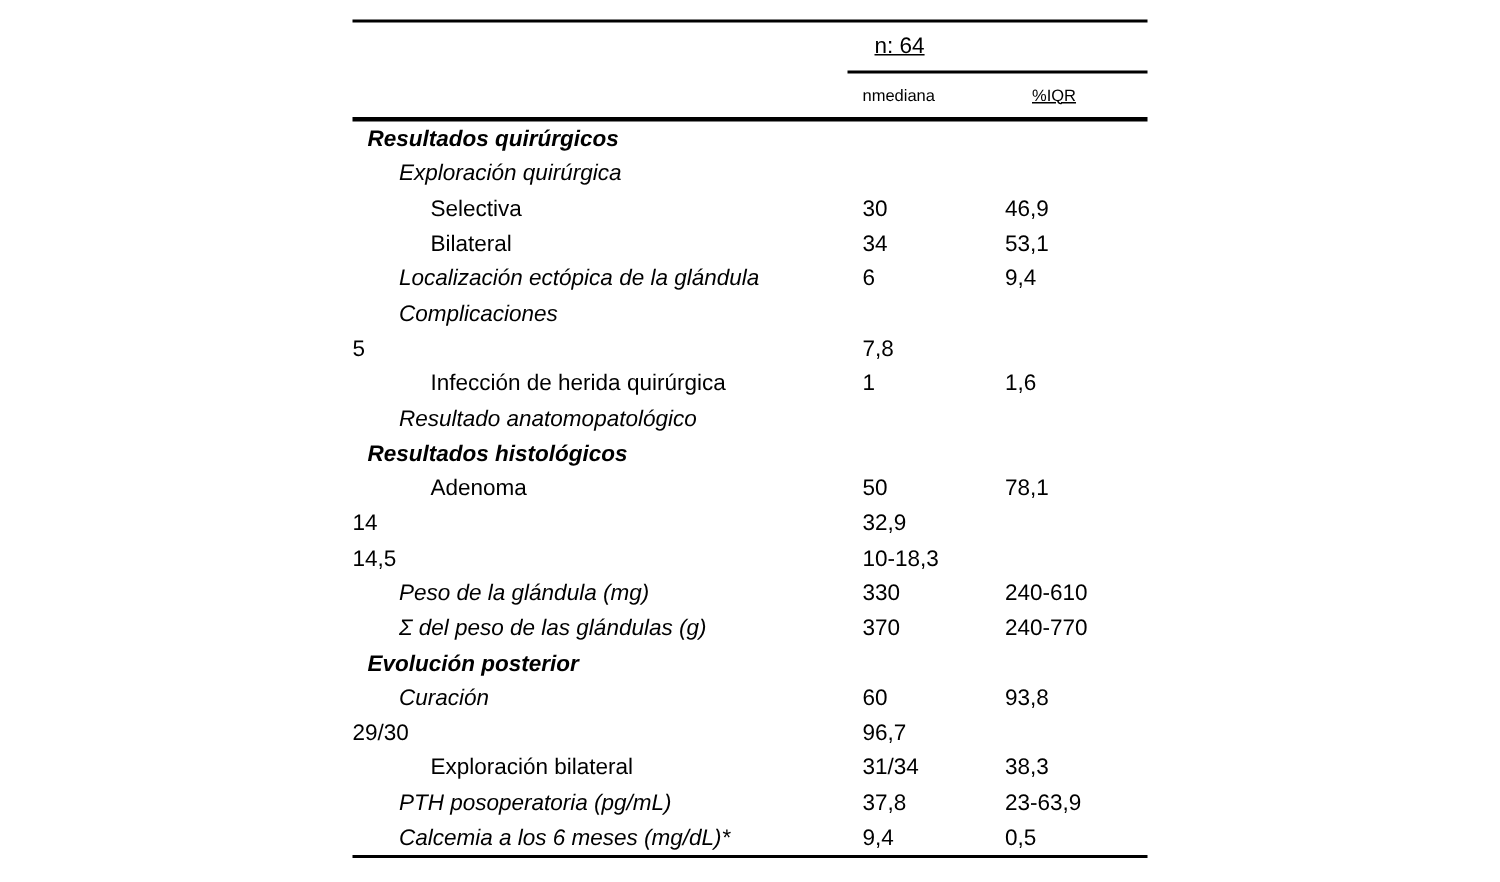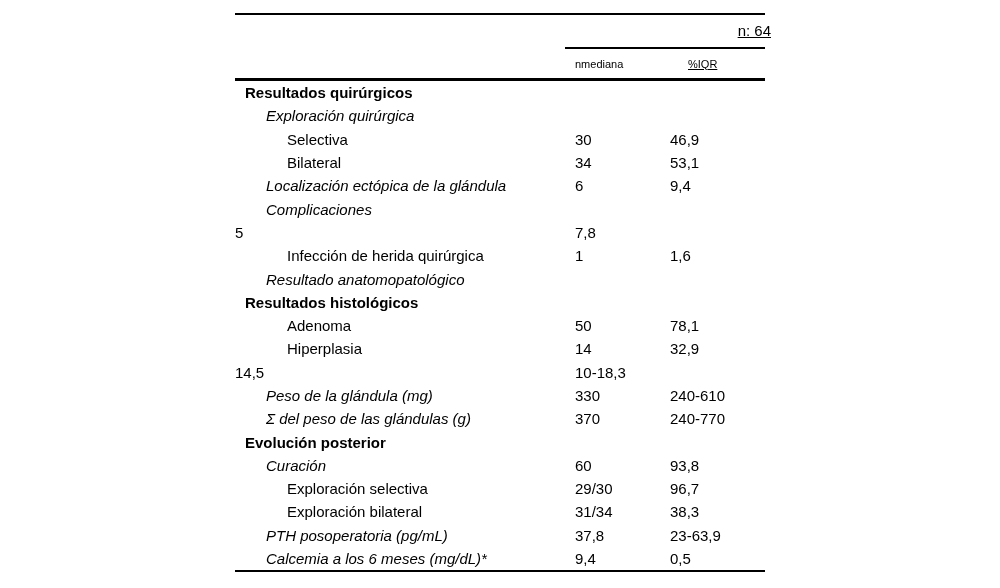--- a/index.html
+++ b/index.html
@@ -22,23 +22,23 @@
   .rule-top { height: 2px; }
   .rule-bottom { height: 2px; }
   .rule-thick { height: 3px; }
   .hdr1 {
     height: 32px;
     position: relative;
     font-size: 15px;
   }
   .n-label {
     position: absolute;
-    left: 336px;
+    left: 348px;
     width: 200px;
-    text-align: right;
+    text-align: left;
     line-height: 32px;
     text-decoration: underline;
   }
   .rule-n {
     margin-left: 330px;
     width: 200px;
     height: 2px;
     background: #000;
   }
   .hdr2 {
@@ -50,21 +50,21 @@
   }
   .hdr2 .c3 { padding-left: 18px; text-decoration: underline; }
   .tbody .row {
     height: 23.3px;
     display: grid;
     grid-template-columns: 340px 95px 95px;
     align-items: center;
     font-size: 15px;
   }
   .cell { white-space: nowrap; overflow: visible; }
-  .lbl.i0 { padding-left: 10px; font-weight: bold; }
+  .lbl.i0 { padding-left: 10px; font-weight: bold; font-style: italic; }
   .lbl.i1 { padding-left: 31px; font-style: italic; }
   .lbl.i2 { padding-left: 52px; }
 </style>
 </head>
 <body>
 
 <div class="table-wrap">
   <div class="rule rule-top"></div>
 
   <div class="hdr1">
@@ -140,21 +140,20 @@
       <div class="cell num"></div>
     </div>
 
     <div class="row">
       <div class="cell lbl i2">Adenoma</div>
       <div class="cell num">50</div>
       <div class="cell num">78,1</div>
     </div>
 
     <div class="row">
-      <div class="cell lbl i2">Hiperplasia</div>
       <div class="cell num">14</div>
       <div class="cell num">32,9</div>
     </div>
 
     <div class="row">
       <div class="cell num">14,5</div>
       <div class="cell num">10-18,3</div>
     </div>
 
     <div class="row">
@@ -175,21 +174,20 @@
       <div class="cell num"></div>
     </div>
 
     <div class="row">
       <div class="cell lbl i1">Curación</div>
       <div class="cell num">60</div>
       <div class="cell num">93,8</div>
     </div>
 
     <div class="row">
-      <div class="cell lbl i2">Exploración selectiva</div>
       <div class="cell num">29/30</div>
       <div class="cell num">96,7</div>
     </div>
 
     <div class="row">
       <div class="cell lbl i2">Exploración bilateral</div>
       <div class="cell num">31/34</div>
       <div class="cell num">38,3</div>
     </div>
 

